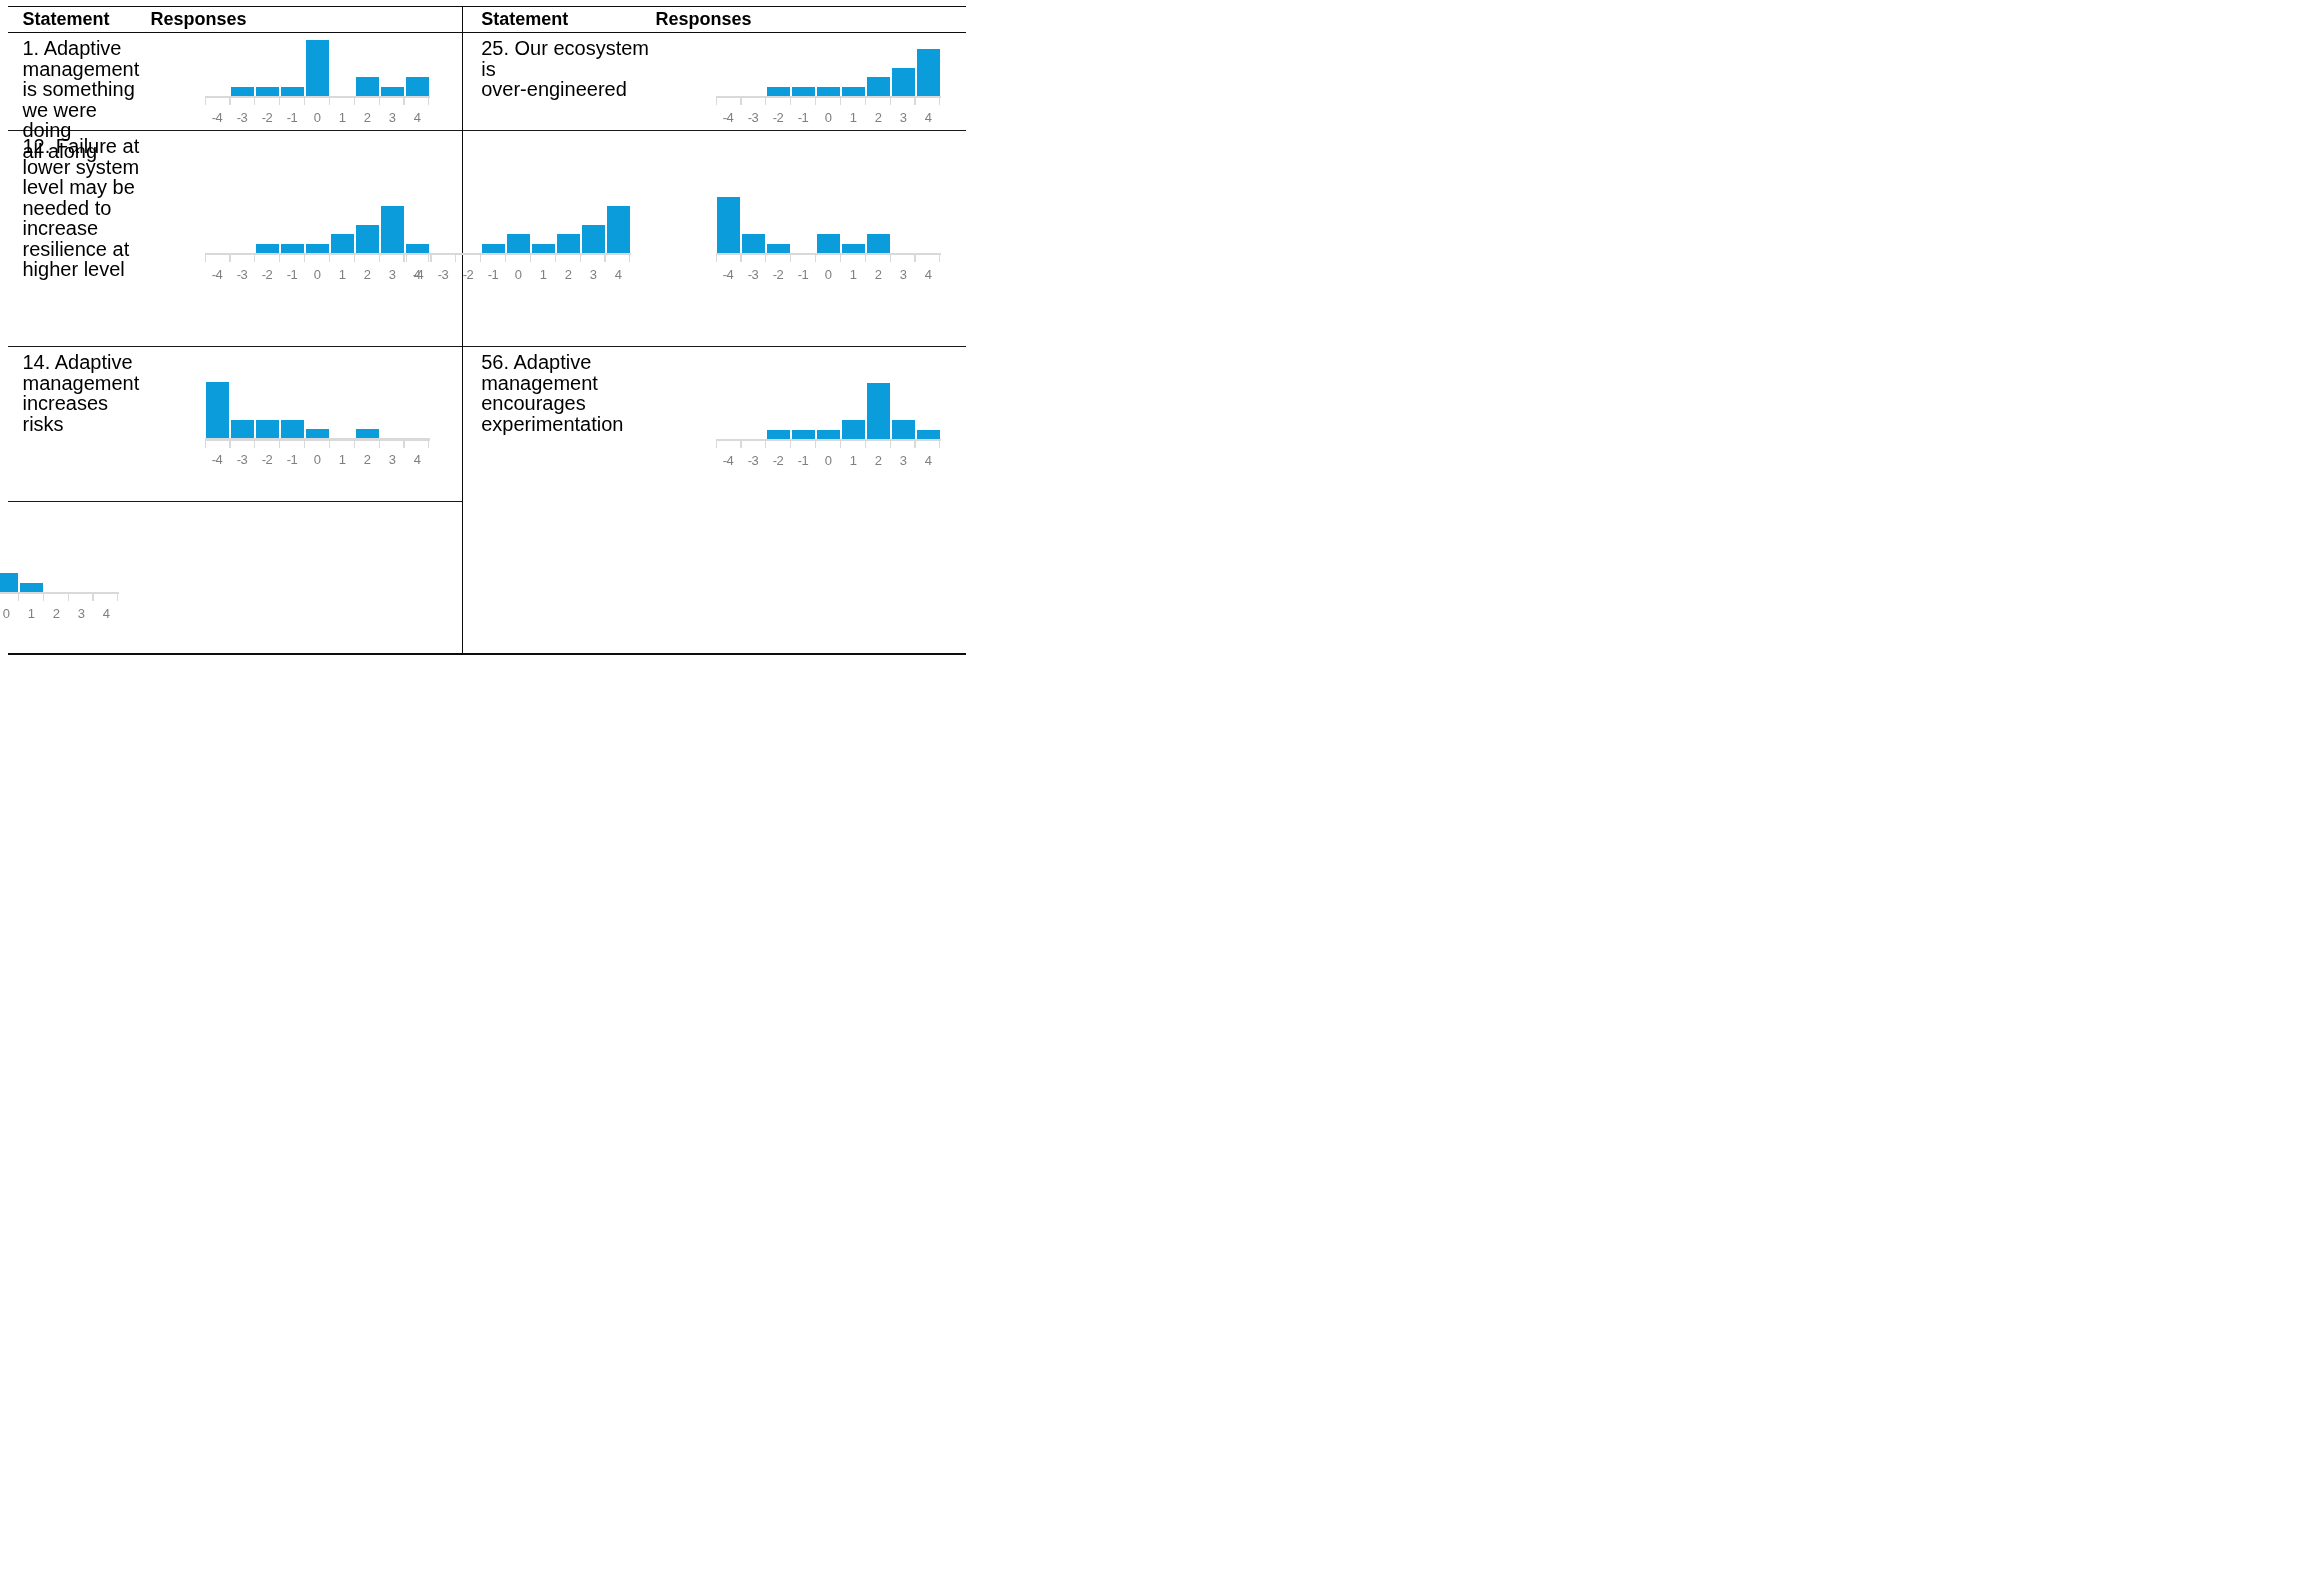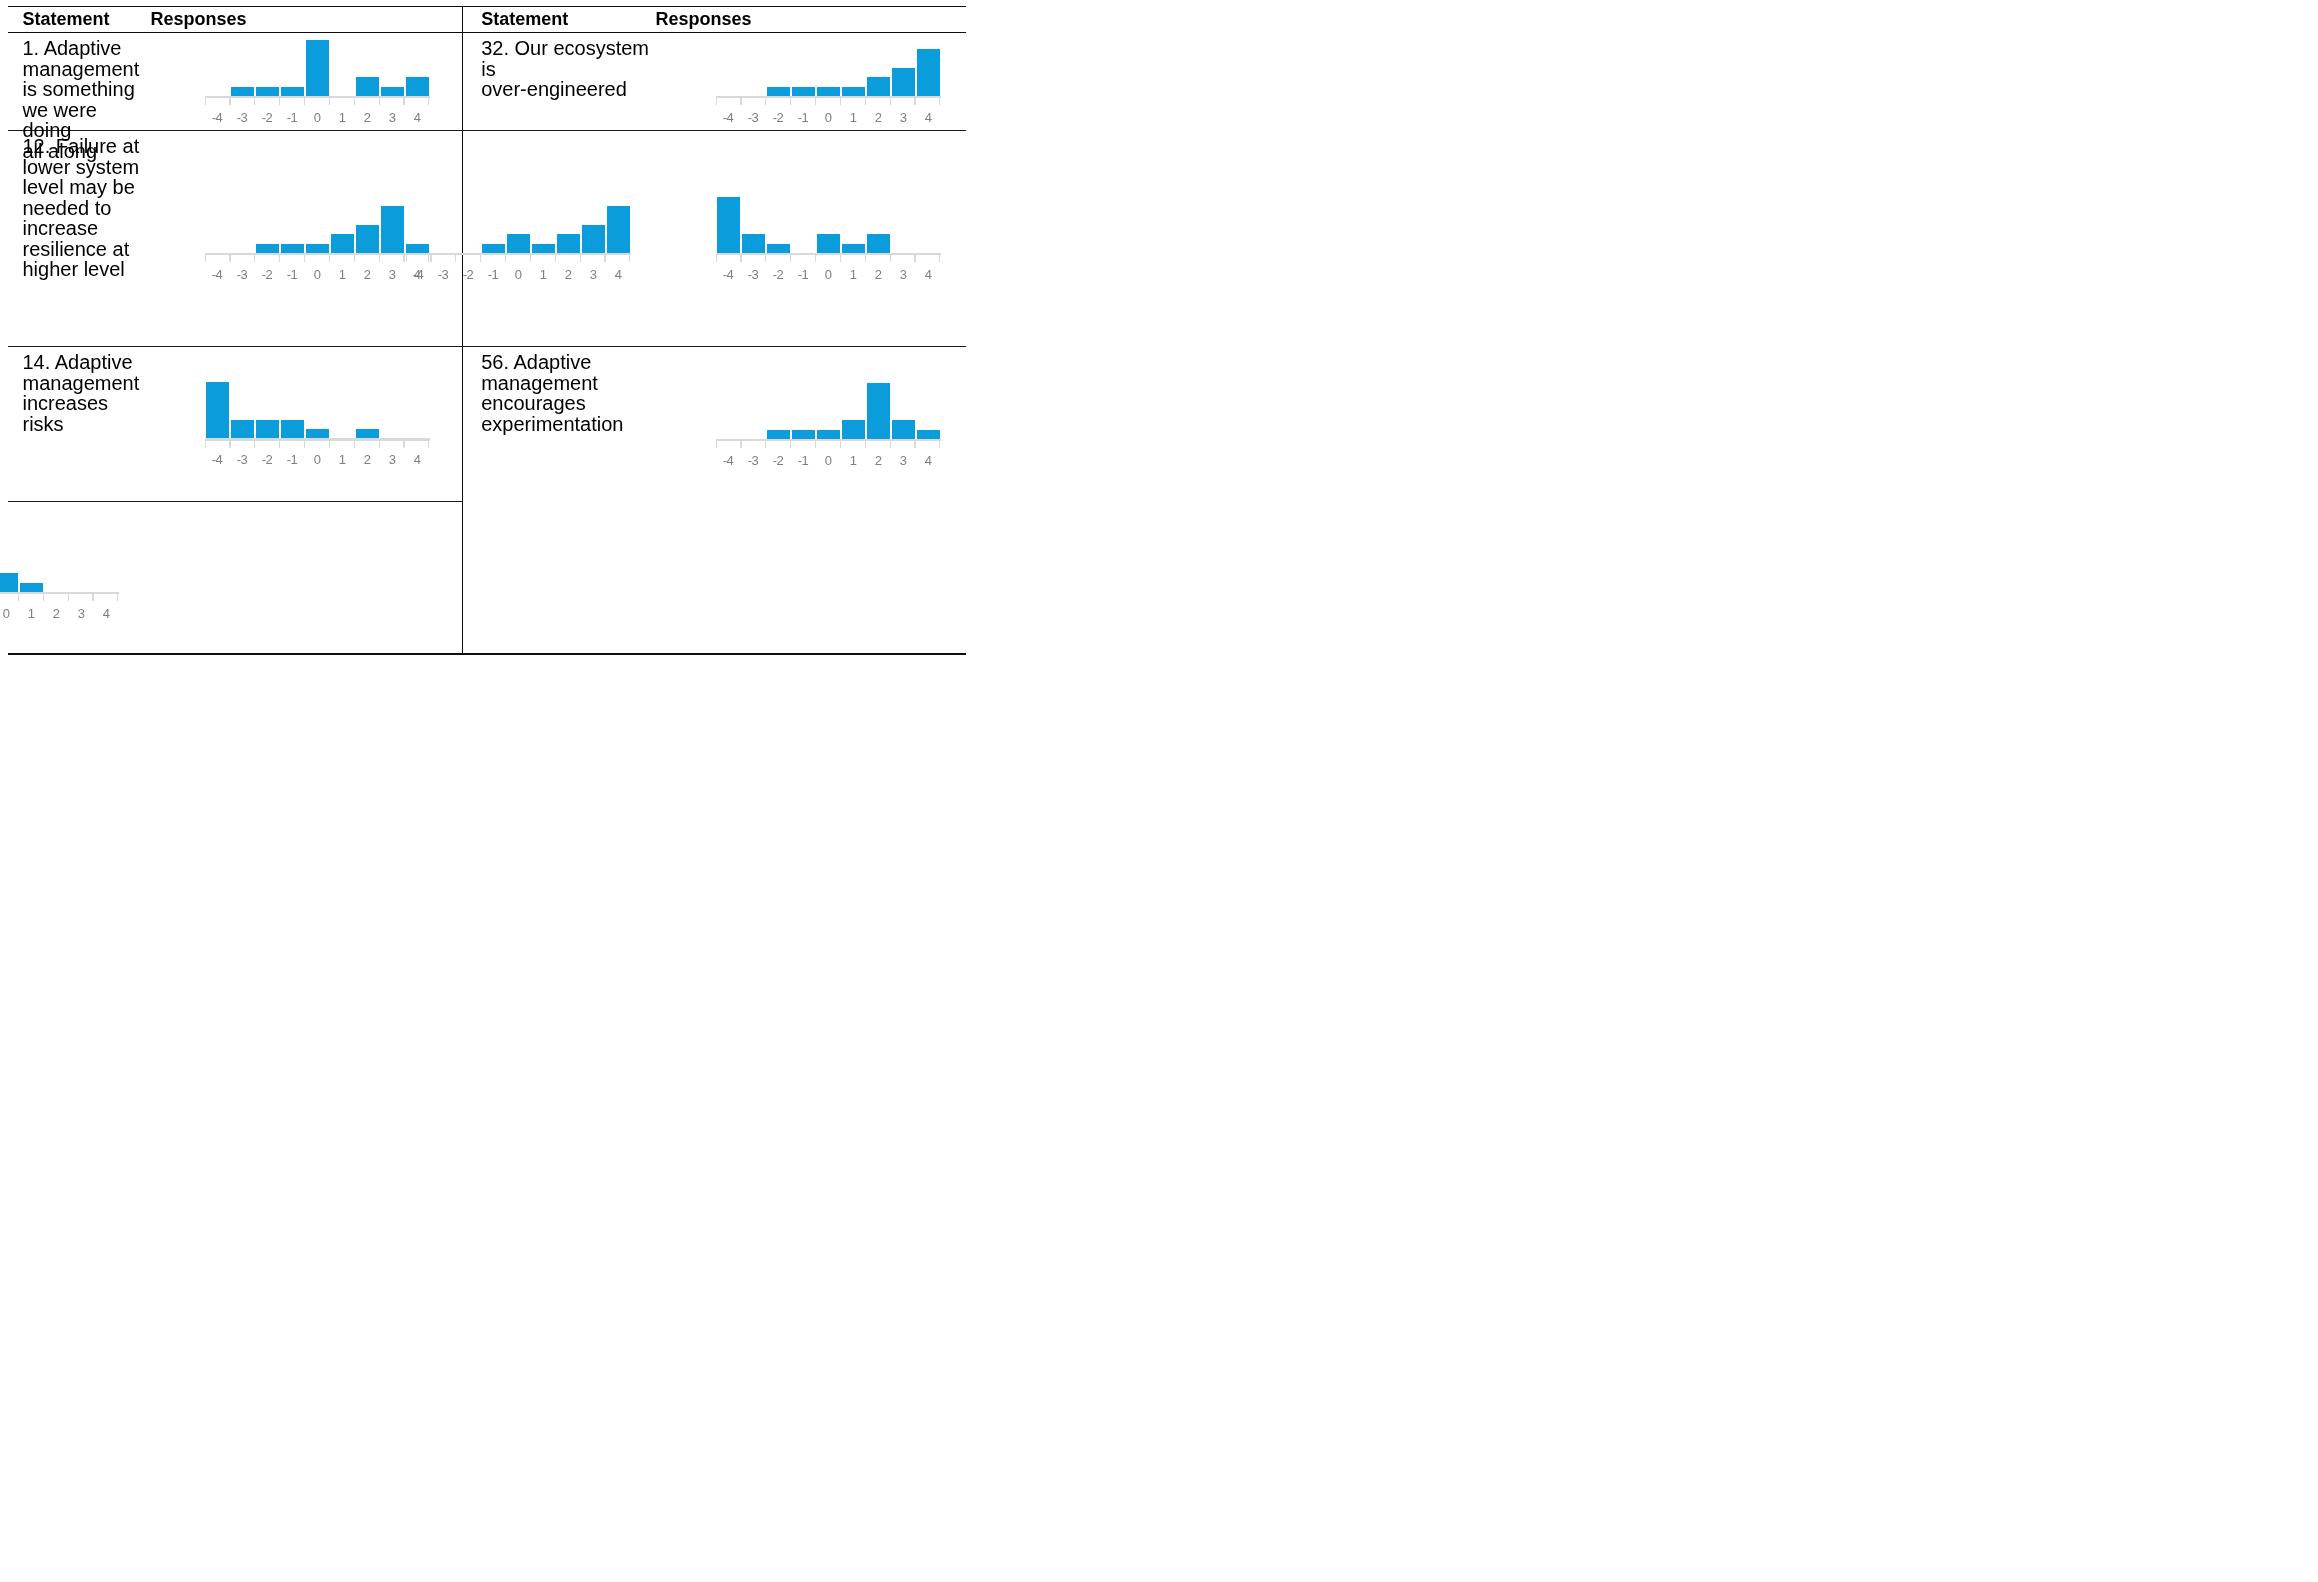--- a/index.html
+++ b/index.html
@@ -339,21 +339,21 @@
               <div class="xlab" style="color: rgb(127, 127, 127);">4</div>
             </div>
           </div>
       </div>
     </div>
 
     <div class="half right">
       <div class="cell hdr stmt-h">Statement</div>
       <div class="cell hdr">Responses</div>
 
-      <div class="cell rowline stmt">32. Our ecosystem is
+      <div class="cell rowline stmt">25. Our ecosystem is
 over-engineered</div>
       <div class="cell rowline resp">
         <div class="chart">
             <div class="bars">
               <div class="cat"></div>
               <div class="cat"></div>
               <div class="cat">
                 <div class="bar" style="height: 9.3px; background: rgb(10, 156, 219);"></div>
               </div>
               <div class="cat">

